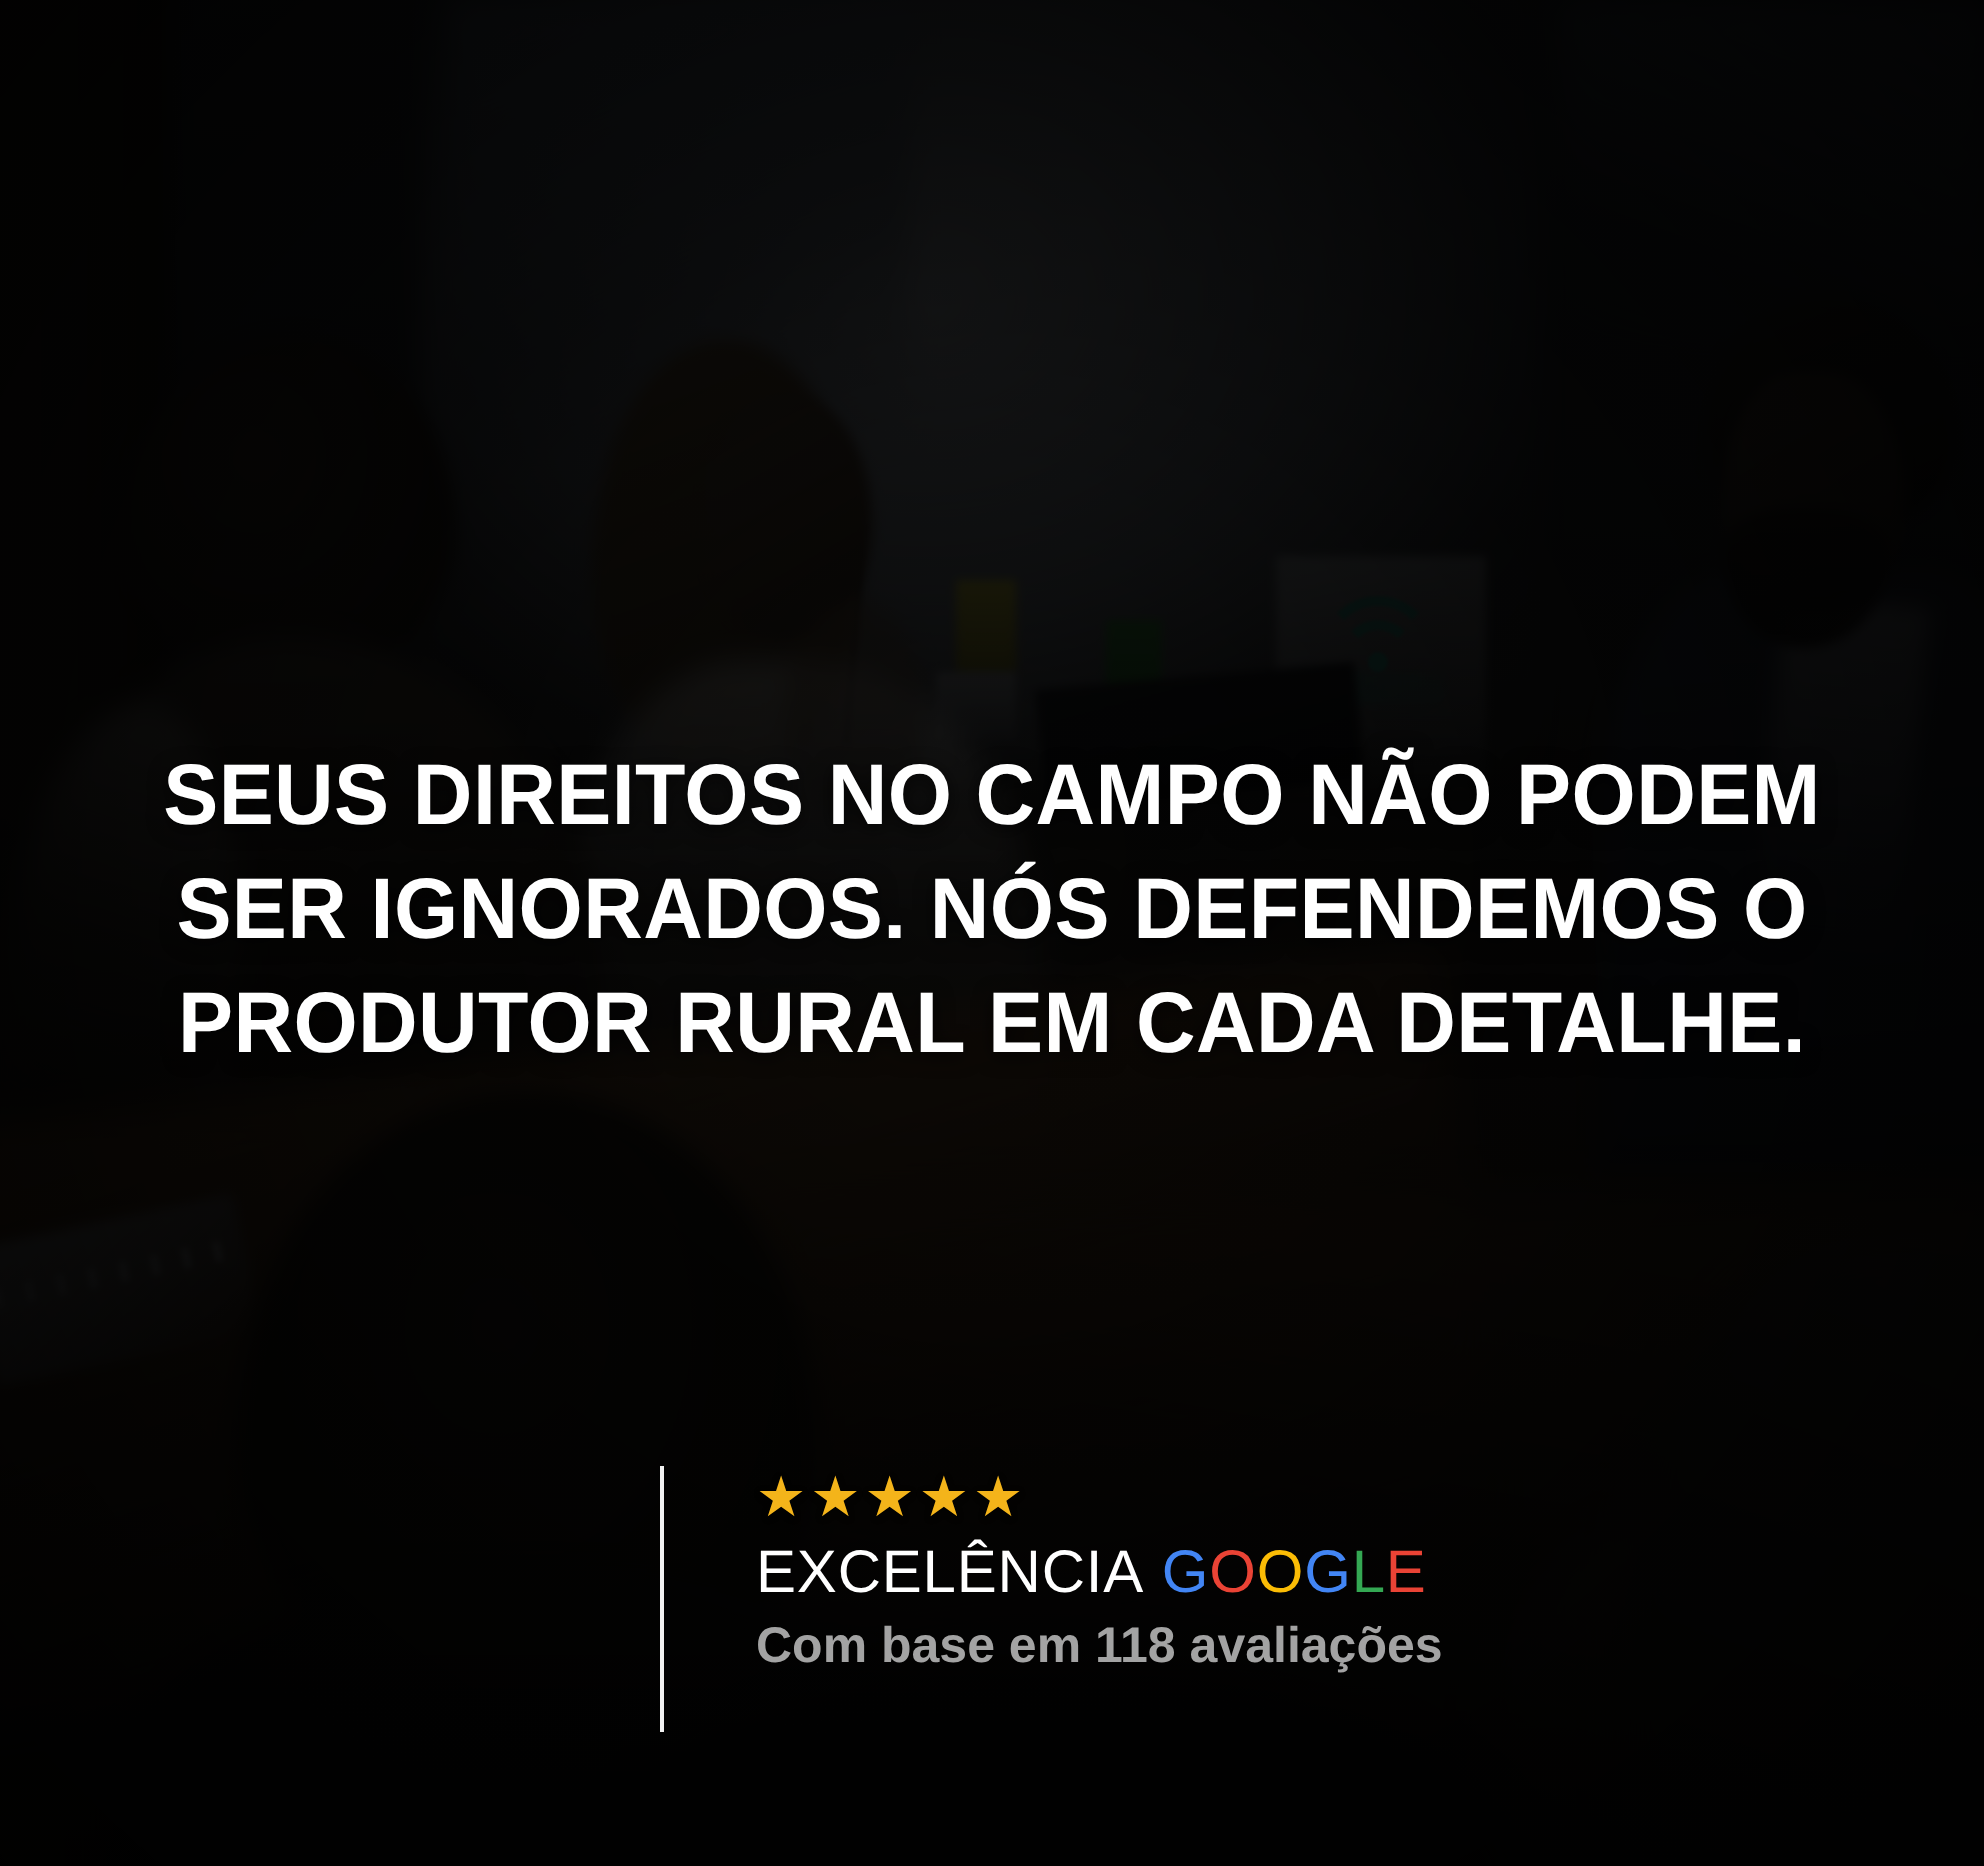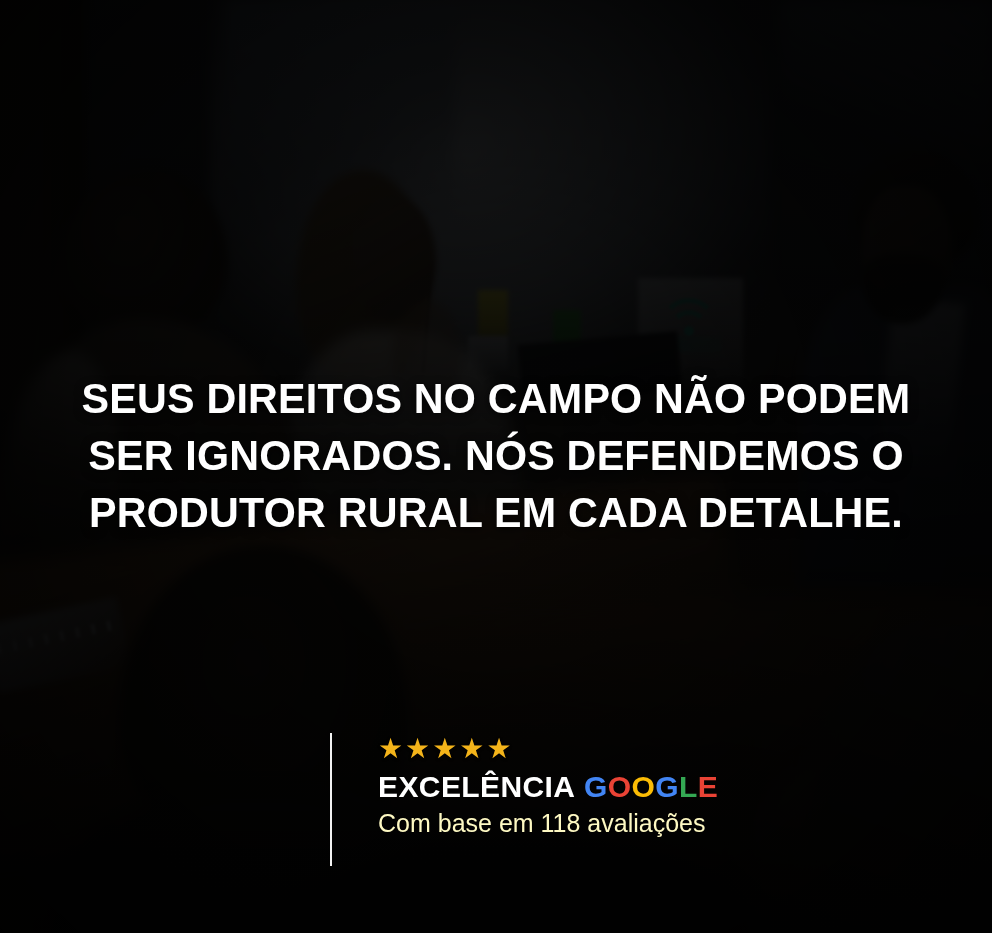--- a/index.html
+++ b/index.html
@@ -281,32 +281,32 @@
   }
   .star{
     display:inline-block;
     font-size:28px;
     color:#f4b41a;
     line-height:1;
     text-shadow:0 1px 3px rgba(0,0,0,.6);
   }
   .excel-row{
     font-size:30px;
-    font-weight:700;
+    font-weight:400;
     letter-spacing:.4px;
     line-height:34px;
     color:#ffffff;
     white-space:nowrap;
   }
   .excel-row .gl{ display:inline; }
   .subline{
     margin-top:4px;
     font-size:25px;
-    font-weight:400;
-    color:#fef9c3;
+    font-weight:700;
+    color:#a3a3a3;
     line-height:30px;
     white-space:nowrap;
   }
 </style>
 </head>
 <body>
 
 <div class="stage">
 
   <div class="photo">

